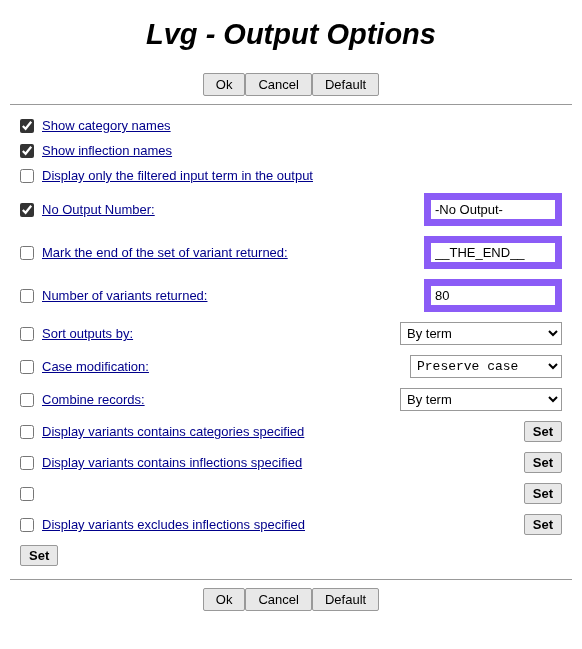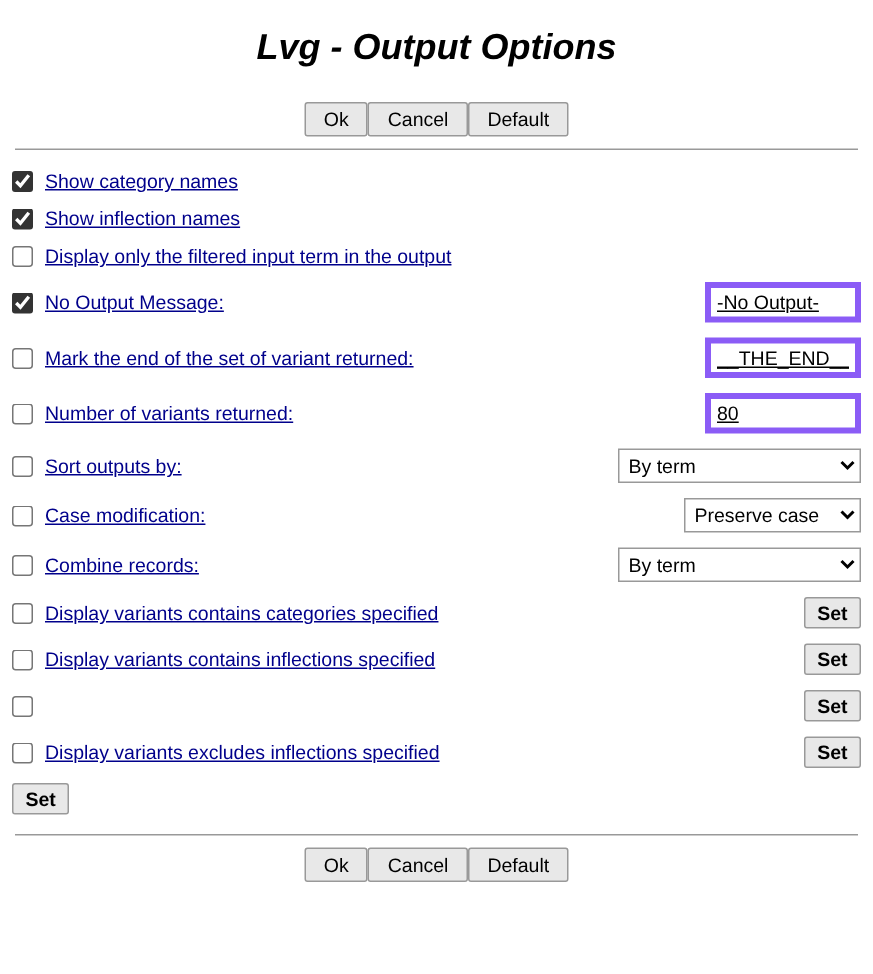--- a/index.html
+++ b/index.html
@@ -5,21 +5,21 @@
     * { box-sizing: border-box; margin: 0; padding: 0; }
     body {
       font-family: Arial, sans-serif;
       font-size: 13px;
       background: #fff;
       width: 582px;
       min-height: 649px;
     }
     .page-title {
       text-align: center;
-      font-size: 24px;
+      font-size: 29px;
       font-style: italic;
       font-weight: bold;
       color: #000;
       padding: 18px 0 14px 0;
     }
     .button-bar {
       display: flex;
       justify-content: center;
       gap: 0;
       padding: 8px 0;
@@ -31,46 +31,45 @@
       font-size: 13px;
       cursor: pointer;
       border-radius: 2px;
     }
     hr {
       border: none;
       border-top: 1px solid #999;
       margin: 0 10px;
     }
     .options-area {
-      padding: 8px 8px;
+      padding: 8px 20px;
     }
     .option-row {
       display: flex;
       align-items: center;
       padding: 5px 0;
       gap: 8px;
     }
     .option-row input[type="checkbox"] {
       width: 14px;
       height: 14px;
       flex-shrink: 0;
       accent-color: #333;
     }
     .option-label {
       color: #00008b;
       text-decoration: underline;
       cursor: pointer;
       font-size: 13px;
     }
     .text-input {
-      border: 4px solid #8b5cf6;
+      border: 7px solid #8b5cf6;
       padding: 2px 4px;
       font-size: 13px;
-      width: 104px;
-      text-decoration: underline;
+      width: 138px;
     }
     .select-input {
       border: 1px solid #999;
       padding: 2px 2px;
       font-size: 13px;
       width: 162px;
       background: #fff;
     }
     .set-btn {
       background: #e8e8e8;
@@ -122,21 +121,21 @@
     </div>
     <div class="option-row">
       <div class="row-left">
         <input type="checkbox" style="">
         <span class="option-label">Display only the filtered input term in the output</span>
       </div>
     </div>
     <div class="option-row">
       <div class="row-left">
         <input type="checkbox" checked="" style="">
-        <span class="option-label">No Output Message:</span>
+        <span class="option-label">No Output Number:</span>
       </div>
       <div class="row-right">
         <input type="text" class="text-input" value="-No Output-" style="">
       </div>
     </div>
     <div class="option-row">
       <div class="row-left">
         <input type="checkbox" style="">
         <span class="option-label">Mark the end of the set of variant returned:</span>
       </div>
@@ -161,21 +160,21 @@
       <div class="row-right">
         <select class="select-input"><option value="By term">By term</option><option value="By category">By category</option><option value="By inflection">By inflection</option><option value="Alphabetically">Alphabetically</option></select>
       </div>
     </div>
     <div class="option-row">
       <div class="row-left">
         <input type="checkbox" style="">
         <span class="option-label">Case modification:</span>
       </div>
       <div class="row-right">
-        <select class="select-input" style="width: 118px;"><option value="Preserve case">Preserve case</option><option value="Lowercase">Lowercase</option><option value="Uppercase">Uppercase</option></select>
+        <select class="select-input" style="width: 152px; font-family: Liberation Mono, monospace;"><option value="Preserve case">Preserve case</option><option value="Lowercase">Lowercase</option><option value="Uppercase">Uppercase</option></select>
       </div>
     </div>
     <div class="option-row">
       <div class="row-left">
         <input type="checkbox" style="">
         <span class="option-label">Combine records:</span>
       </div>
       <div class="row-right">
         <select class="select-input"><option value="By term">By term</option><option value="By category">By category</option><option value="By inflection">By inflection</option></select>
       </div>

